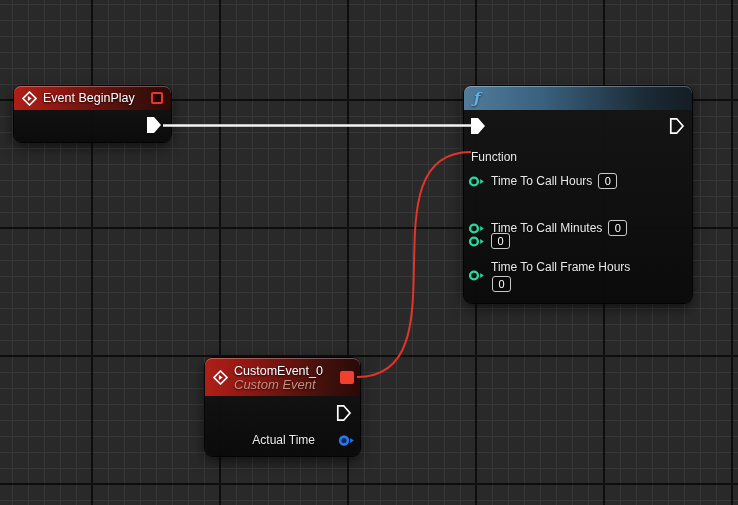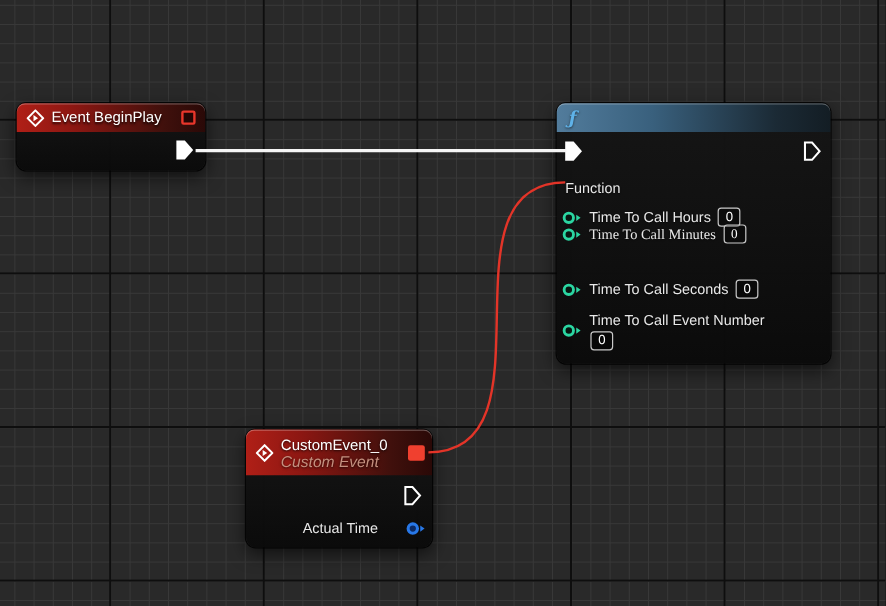--- a/index.html
+++ b/index.html
@@ -114,50 +114,49 @@
       <span class="icn">
         <svg width="17" height="13" viewBox="0 0 17 13">
           <circle cx="6" cy="6.5" r="3.9" fill="rgba(0,30,20,0.5)" stroke="#2bd6a2" stroke-width="2.4"></circle>
           <path d="M12.2 3.9 L15.8 6.5 L12.2 9.1 Z" fill="#2bd6a2"></path>
         </svg>
       </span>
       <span class="plabel">Time To Call Hours</span>
       <span class="vbox">0</span>
     </div>
 
-    <div class="row" style="left:4px;top:101px;height:16px;font-family:Liberation Serif, serif;">
+    <div class="row" style="left:4px;top:134px;height:16px;">
       <span class="icn">
         <svg width="17" height="13" viewBox="0 0 17 13">
           <circle cx="6" cy="6.5" r="3.9" fill="rgba(0,30,20,0.5)" stroke="#2bd6a2" stroke-width="2.4"></circle>
           <path d="M12.2 3.9 L15.8 6.5 L12.2 9.1 Z" fill="#2bd6a2"></path>
         </svg>
       </span>
       <span class="plabel">Time To Call Minutes</span>
       <span class="vbox">0</span>
     </div>
 
     <div class="row" style="left:4px;top:147px;height:16px;">
       <span class="icn">
         <svg width="17" height="13" viewBox="0 0 17 13">
           <circle cx="6" cy="6.5" r="3.9" fill="rgba(0,30,20,0.5)" stroke="#2bd6a2" stroke-width="2.4"></circle>
           <path d="M12.2 3.9 L15.8 6.5 L12.2 9.1 Z" fill="#2bd6a2"></path>
         </svg>
       </span>
-      <span class="plabel">Time To Call Seconds</span>
       <span class="vbox">0</span>
     </div>
 
     <div>
       <div class="execpin icn" style="left:4px;top:183px;">
         <svg width="17" height="13" viewBox="0 0 17 13">
           <circle cx="6" cy="6.5" r="3.9" fill="rgba(0,30,20,0.5)" stroke="#2bd6a2" stroke-width="2.4"></circle>
           <path d="M12.2 3.9 L15.8 6.5 L12.2 9.1 Z" fill="#2bd6a2"></path>
         </svg>
       </div>
-      <span class="plabel" style="position:absolute;left:27px;top:174px;">Time To Call Event Number</span>
+      <span class="plabel" style="position:absolute;left:27px;top:174px;">Time To Call Frame Hours</span>
       <span class="vbox" style="position:absolute;left:28px;top:190px;">0</span>
     </div>
   </div>
 
   <div class="node" style="left:205px;top:358px;width:155px;height:98px;">
     <div class="hdr hdr-red" style="height:38px;padding:0 6px 0 8px;">
       <span class="icn">
         <svg width="15" height="15" viewBox="0 0 15 15">
           <path d="M7.5 1 L14 7.5 L7.5 14 L1 7.5 Z" fill="none" stroke="#fff" stroke-width="1.6"></path>
           <path d="M5.9 4.9 L9.7 7.5 L5.9 10.1 Z" fill="#fff"></path>

